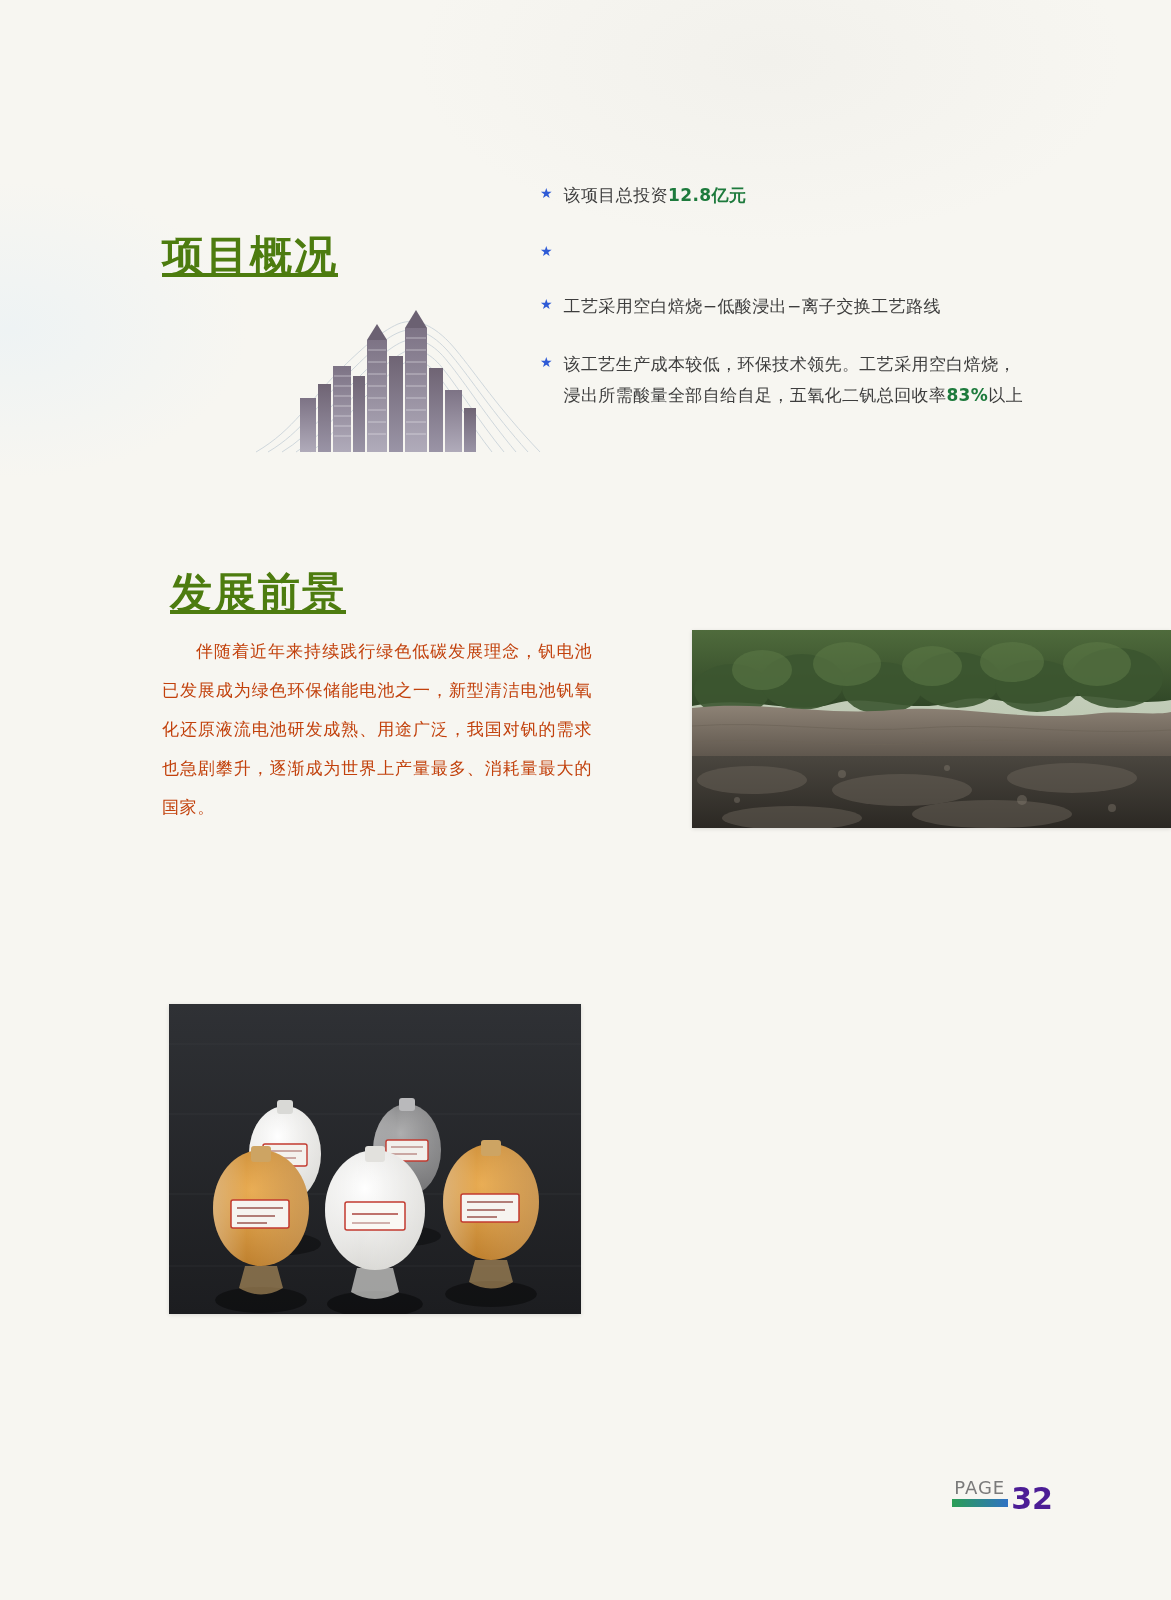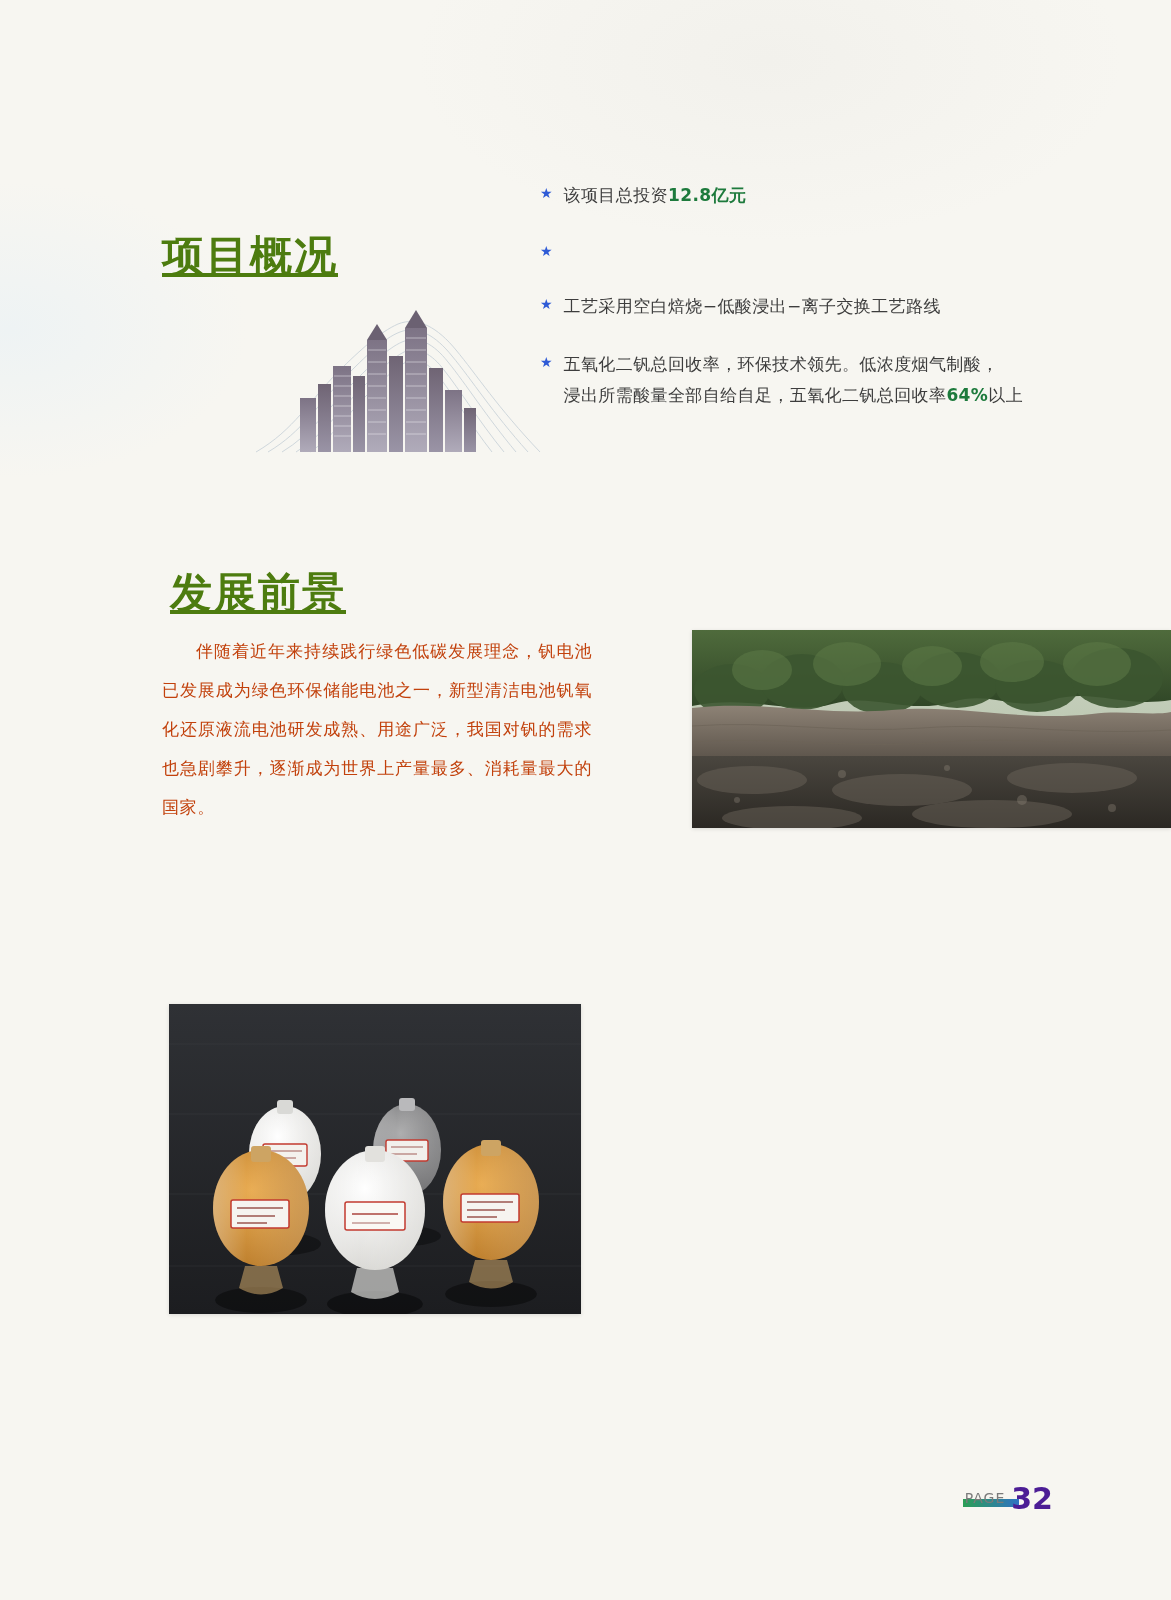--- a/index.html
+++ b/index.html
@@ -144,25 +144,25 @@
     display: flex;
     align-items: flex-end;
   }
   .page-footer .pbar {
     width: 56px;
     height: 8px;
     background: linear-gradient(90deg, #2b9e55 0%, #2f72c4 100%);
     margin-bottom: 5px;
   }
   .page-footer .plabel {
-    font-size: 14px;
+    font-size: 18px;
     color: #7a7a7a;
     letter-spacing: 1px;
     margin-left: -54px;
-    margin-bottom: 6px;
+    margin-bottom: 14px;
   }
   .page-footer .pnum {
     font-size: 30px;
     font-weight: bold;
     color: #4c1d95;
     margin-left: 6px;
     line-height: 0.9;
   }
 </style>
 </head>
@@ -228,21 +228,21 @@
       <span class="star">★</span>
     </div>
 
     <div class="bullet">
       <span class="star">★</span>
       <span class="btxt"><span>工艺采用空白焙烧−低酸浸出−离子交换工艺路线</span></span>
     </div>
 
     <div class="bullet">
       <span class="star">★</span>
-      <span class="btxt"><span>五氧化二钒总回收率，环保技术领先。低浓度烟气制酸，</span><br><span>浸出所需酸量全部自给自足，五氧化二钒总回收率</span><b>64%</b><span>以上</span></span>
+      <span class="btxt"><span>该工艺生产成本较低，环保技术领先。工艺采用空白焙烧，</span><br><span>浸出所需酸量全部自给自足，五氧化二钒总回收率</span><b>83%</b><span>以上</span></span>
     </div>
 
   </div>
 
   <div class="section-title" id="title-prospect">发展前景</div>
 
   <div class="para" id="para-prospect">伴随着近年来持续践行绿色低碳发展理念，钒电池已发展成为绿色环保储能电池之一，新型清洁电池钒氧化还原液流电池研发成熟、用途广泛，我国对钒的需求也急剧攀升，逐渐成为世界上产量最多、消耗量最大的国家。</div>
 
   <div class="photo" id="photo-mine">
     <svg width="479" height="198" viewBox="0 0 479 198" preserveAspectRatio="none">

